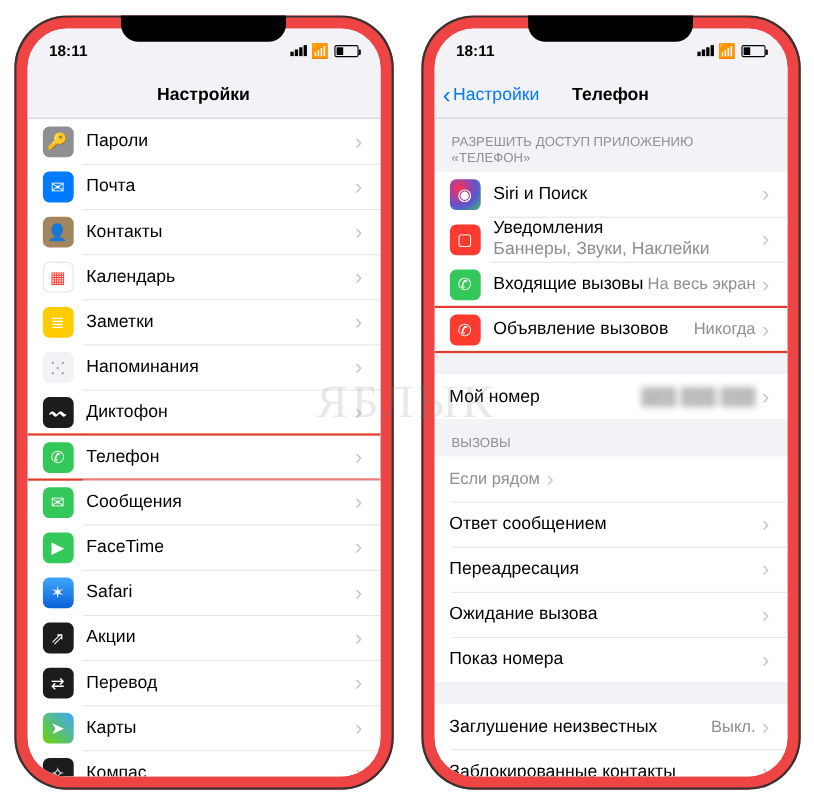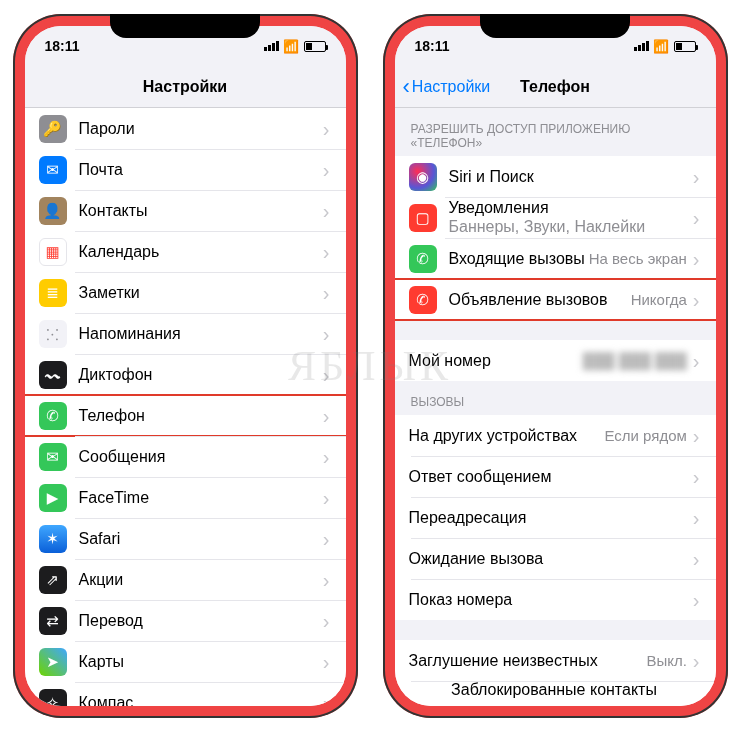--- a/index.html
+++ b/index.html
@@ -327,23 +327,20 @@
             <div style="flex: 1 1 0%;">
               <div class="label">Мой номер</div>
             </div>
             <span class="value blur">███ ███ ███</span>
             <span class="chevron">›</span>
           </div>
         </div>
       <div class="section-header">Вызовы</div>
       <div class="group" id="r-s3">
           <div class="row noicon" style="position: relative;">
-            <div style="flex: 1 1 0%;">
-              <div class="label">На других устройствах</div>
-            </div>
             <span class="value">Если рядом</span>
             <span class="chevron">›</span>
           </div>
           <div class="row noicon" style="position: relative;">
             <div style="flex: 1 1 0%;">
               <div class="label">Ответ сообщением</div>
             </div>
             <span class="chevron">›</span>
           </div>
           <div class="row noicon" style="position: relative;">
@@ -367,21 +364,21 @@
         </div>
       <div style="height:20px"></div>
       <div class="group" id="r-s4">
           <div class="row noicon" style="position: relative;">
             <div style="flex: 1 1 0%;">
               <div class="label">Заглушение неизвестных</div>
             </div>
             <span class="value">Выкл.</span>
             <span class="chevron">›</span>
           </div>
-          <div class="row noicon" style="position: relative; flex-direction: column;">
+          <div class="row noicon" style="position: relative;">
             <div style="flex: 1 1 0%;">
               <div class="label">Заблокированные контакты</div>
             </div>
             <span class="chevron">›</span>
           </div>
         </div>
     </div>
   </div>
 </div>
 

